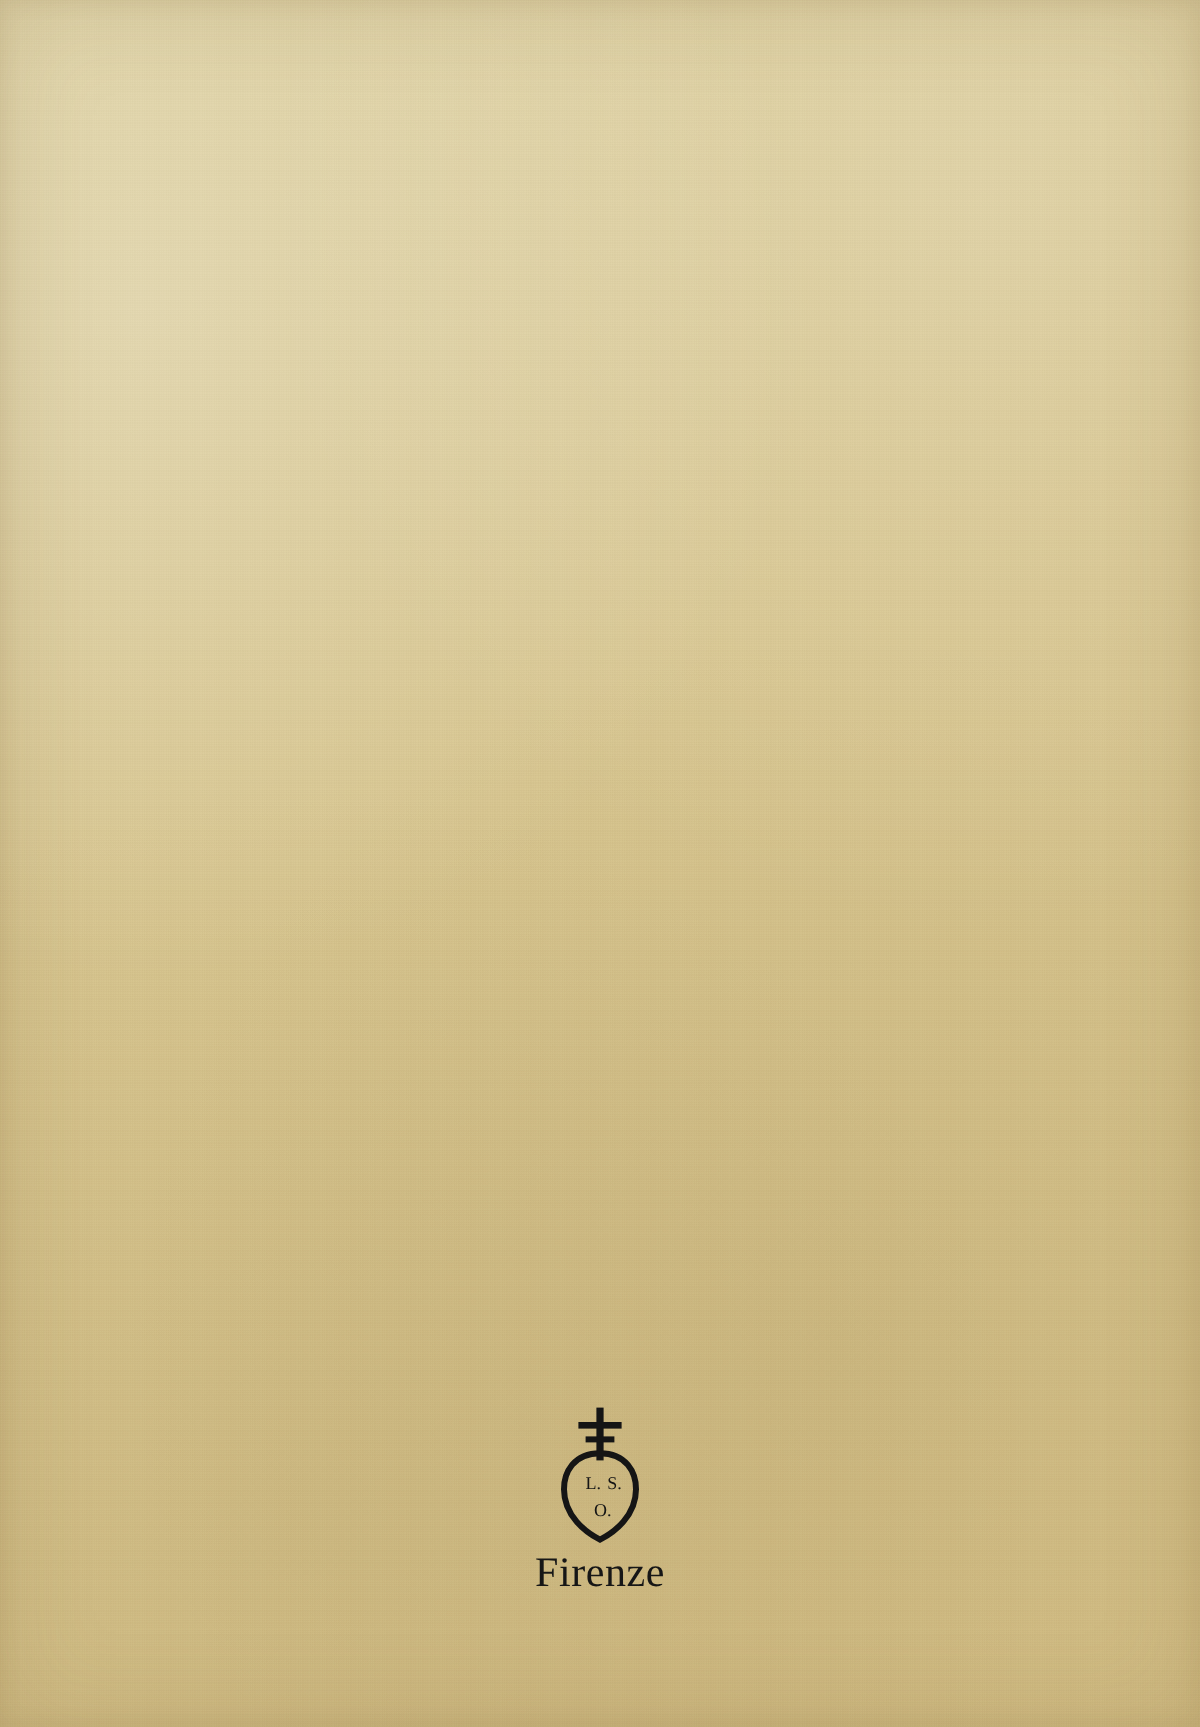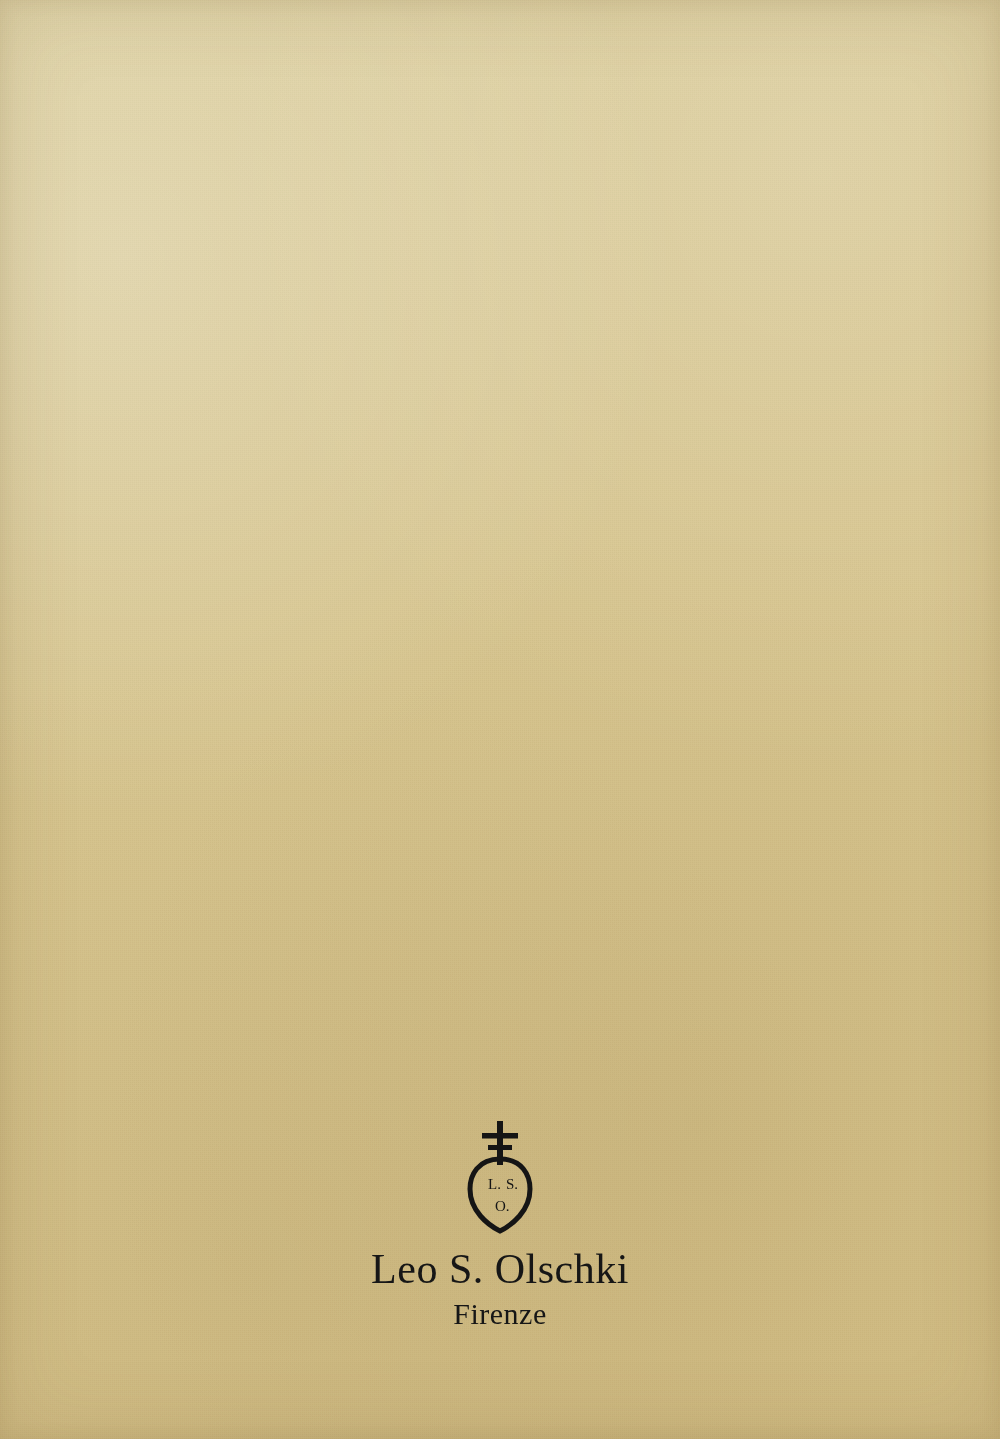--- a/index.html
+++ b/index.html
@@ -133,21 +133,21 @@
     margin: 0 auto;
   }
   .publisher-name {
     margin-top: 10px;
     font-size: 42px;
     color: #161616;
     letter-spacing: 0.5px;
   }
   .publisher-city {
     margin-top: 4px;
-    font-size: 30px;
+    font-size: 35px;
     color: #161616;
     letter-spacing: 0.5px;
   }
 </style>
 </head>
 <body>
 
 <div class="cover">
   <div class="paper-texture"></div>
   <div class="edge-shade"></div>
@@ -237,16 +237,15 @@
         <rect x="28" y="14" width="36" height="5.5" fill="#151515"></rect>
         <rect x="34" y="26" width="24" height="5" fill="#151515"></rect>
 
         <path d="M46 40 C24 40 16 56 16 70 C16 92 34 106 46 112 C58 106 76 92 76 70 C76 56 68 40 46 40 Z" fill="none" stroke="#151515" stroke-width="5"></path>
 
         <text x="34" y="70" font-family="Liberation Serif, serif" font-size="15" fill="#151515">L.</text>
         <text x="52" y="70" font-family="Liberation Serif, serif" font-size="15" fill="#151515">S.</text>
         <text x="41" y="92" font-family="Liberation Serif, serif" font-size="15" fill="#151515">O.</text>
       </svg>
     </div>
-    <div class="publisher-name">Leo S. Olschki</div>
     <div class="publisher-city">Firenze</div>
   </div>
 </div>
 
 </body></html>

